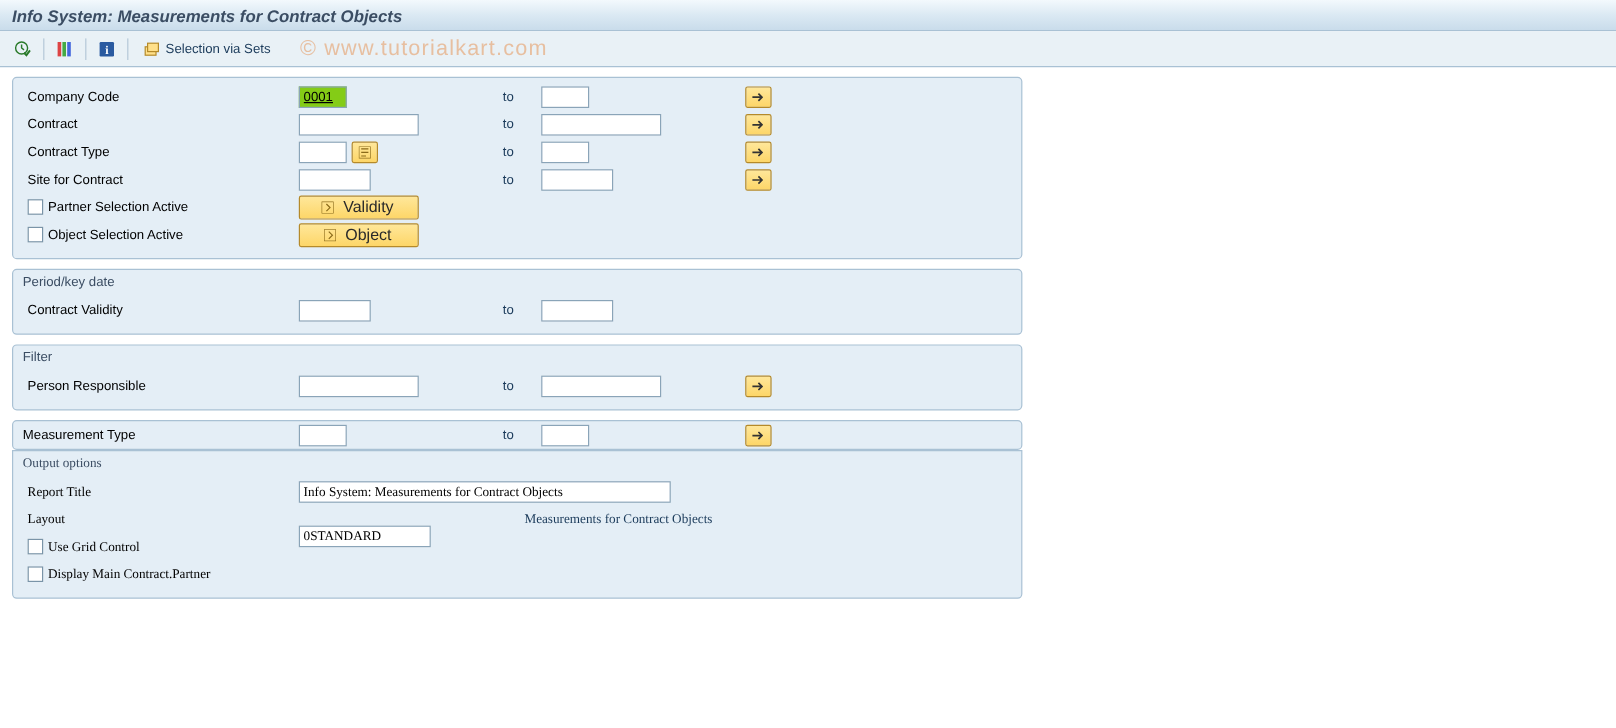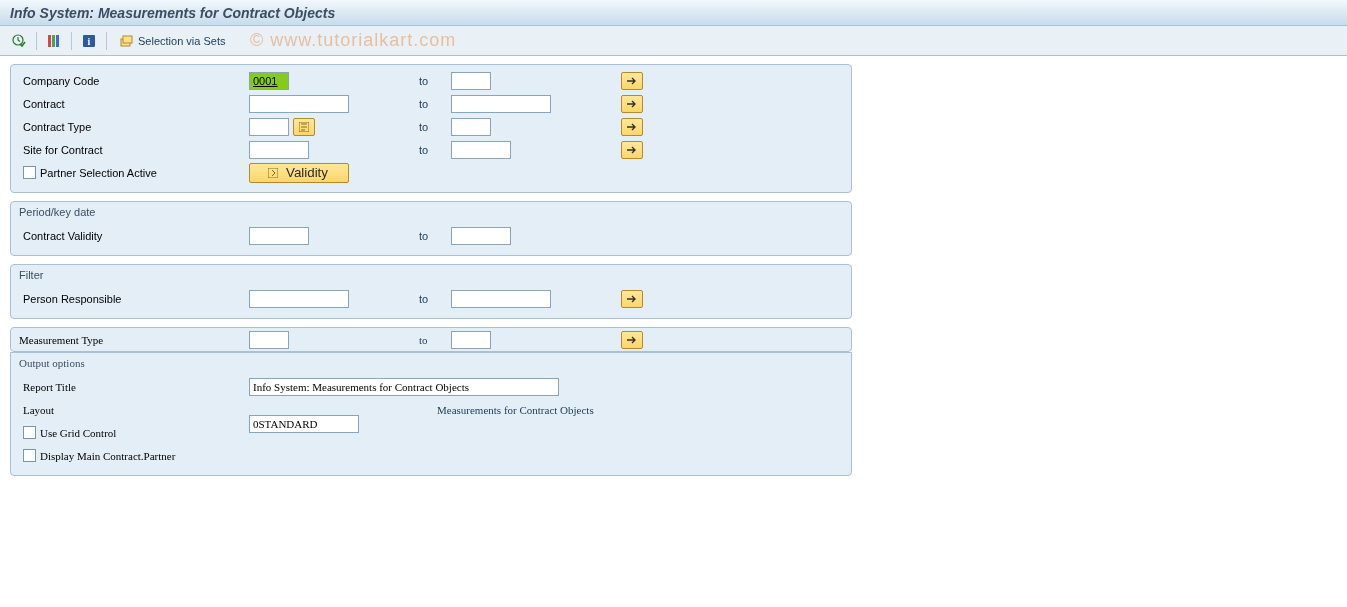--- a/index.html
+++ b/index.html
@@ -66,21 +66,21 @@
   }
   .group {
     width: 842px;
     border: 1px solid #a9c1d4;
     border-radius: 4px;
     background: #e4eef6;
     margin-bottom: 8px;
     padding: 4px 8px 8px 8px;
     position: relative;
   }
-  .group.no-title { padding-top: 8px; font-family: Liberation Serif, serif; }
+  .group.no-title { padding-top: 8px; }
   .group-title {
     color: #3b4d63;
     font-size: 11px;
     margin-bottom: 4px;
     padding: 0 0 2px 0;
   }
   .row {
     display:flex; align-items:center;
     height: 23px;
   }
@@ -295,20 +295,37 @@
               <svg width="10" height="10" viewBox="0 0 10 10">
                   <rect x="0" y="0" width="10" height="10" fill="none" stroke="#8a6a1a"></rect>
                   <path d="M4 2 L7 5 L4 8" stroke="#8a6a1a" fill="none"></path>
                 </svg>
             </span>
             <span>Validity</span>
           </button>
         </div>
       </div>
 
+      <div class="row">
+        <div class="label-col">
+          <span class="checkbox"></span>
+          <span>Object Selection Active</span>
+        </div>
+        <div class="from-col">
+          <button class="wide-btn">
+            <span class="icon-slot">
+              <svg width="10" height="10" viewBox="0 0 10 10">
+                  <rect x="0" y="0" width="10" height="10" fill="none" stroke="#8a6a1a"></rect>
+                  <path d="M4 2 L7 5 L4 8" stroke="#8a6a1a" fill="none"></path>
+                </svg>
+            </span>
+            <span>Object</span>
+          </button>
+        </div>
+      </div>
     </div>
 
     <div class="group">
       <div class="group-title">Period/key date</div>
       <div class="row">
         <div class="label-col">
             <span>Contract Validity</span>
           </div>
         <div class="from-col">
             <input class="text w-sm" value="" style="">

